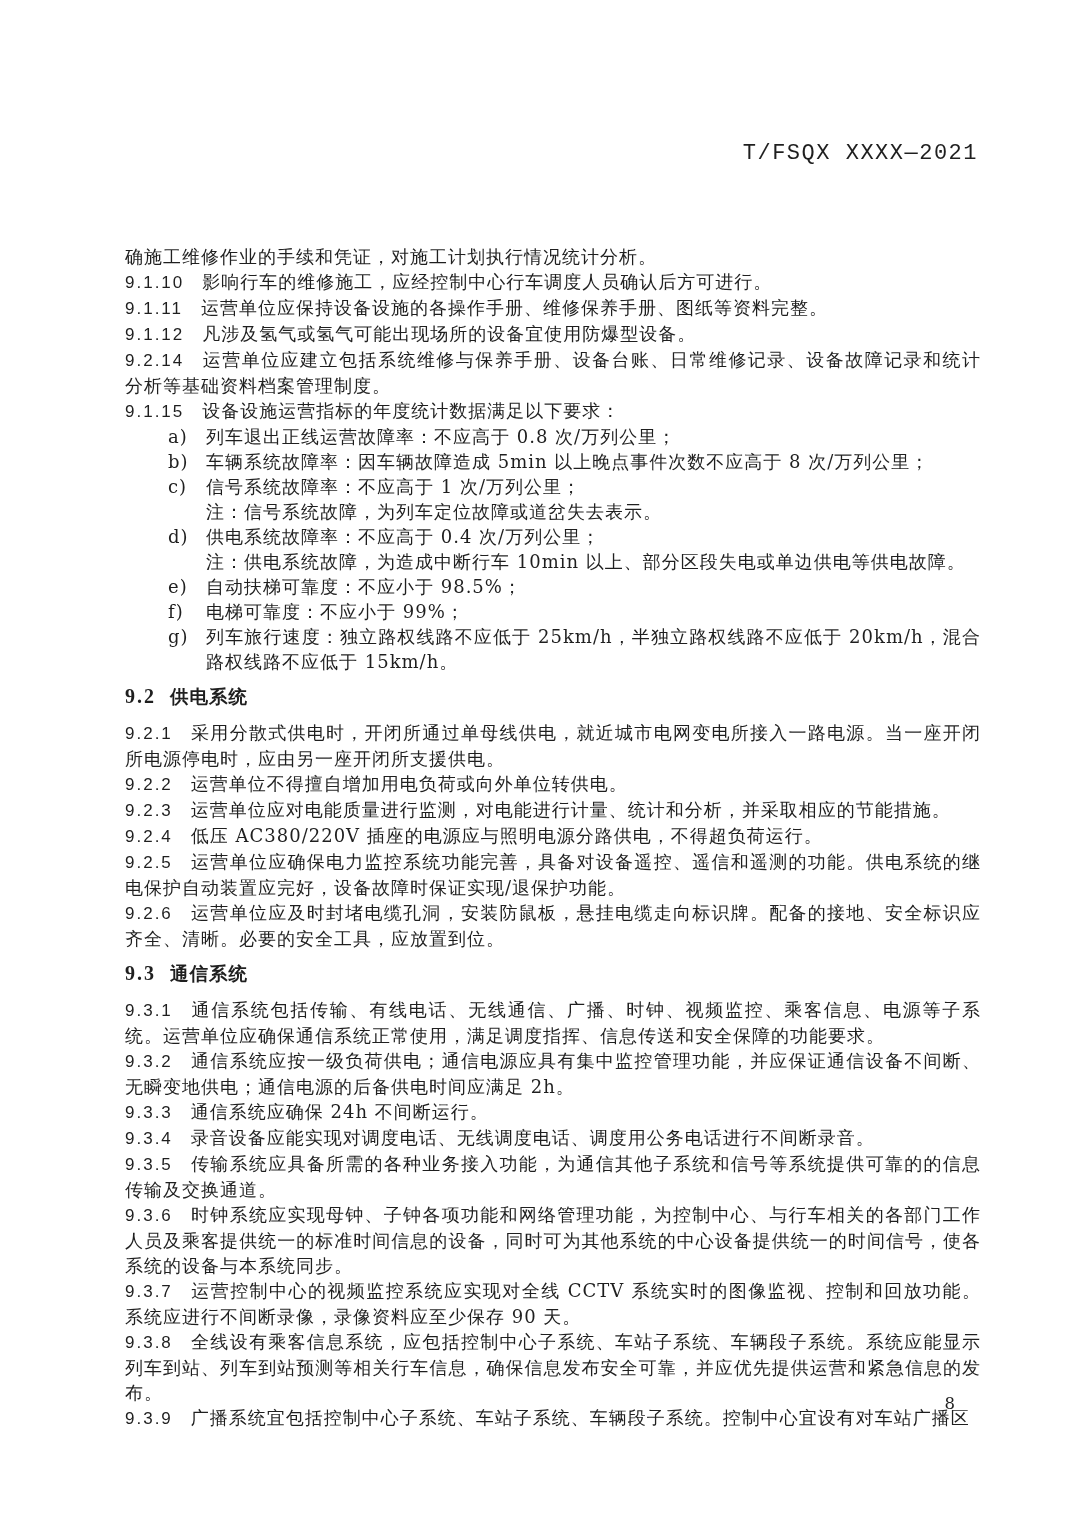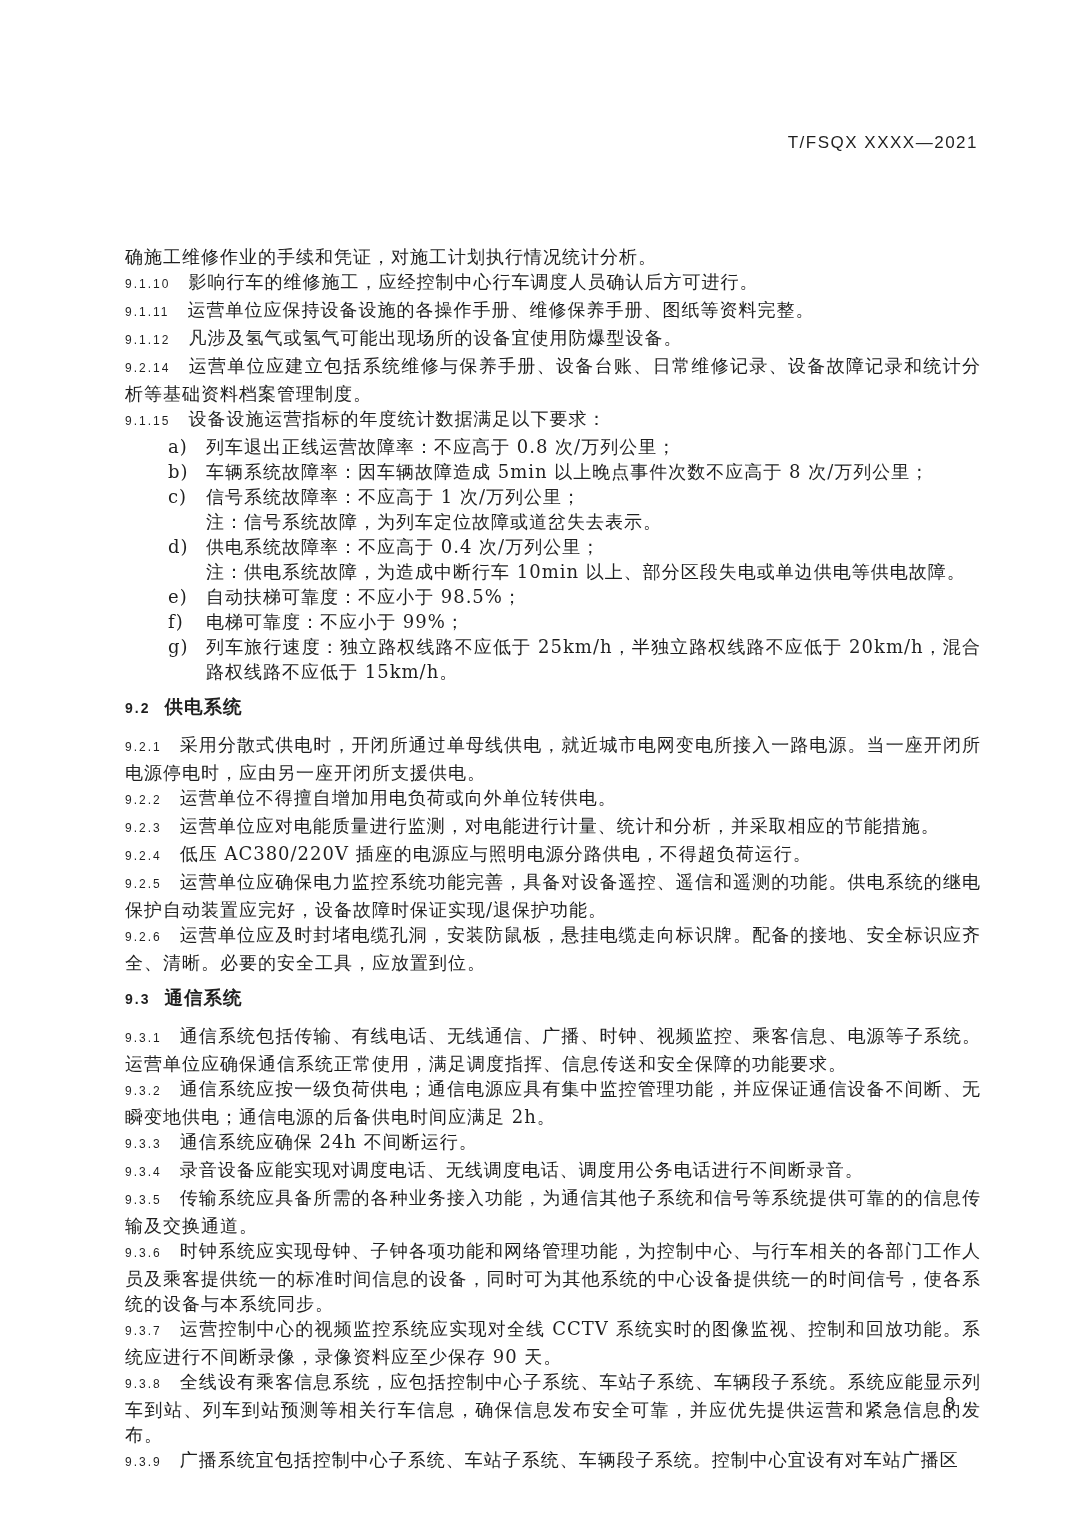--- a/index.html
+++ b/index.html
@@ -10,62 +10,62 @@
   }
   .page {
     position: relative;
     width: 1080px; height: 1527px;
     background: var(--bg, #ffffff);
     color: var(--fg, #1f1f1f);
     overflow: hidden;
   }
   .running-header {
     position: absolute;
-    top: 133px; right: 102px;
-    font-family: Liberation Sans, sans-serif;
-    font-size: 17px;
+    top: 141px; right: 102px;
+    font-family: Liberation Mono, monospace;
+    font-size: 22px;
     letter-spacing: 1.5px;
     color: var(--fg, #1f1f1f);
   }
   .doc-body {
     position: absolute;
     left: 125px; top: 214px;
     width: 856px;
     font-size: 18px;
     line-height: 25px;
     letter-spacing: 1px;
     text-align: justify;
     text-justify: inter-ideograph;
     margin-top: 30px;
   }
   .doc-body p { margin: 0; }
   .clause .num, .heading .num {
     font-family: "Liberation Sans", sans-serif;
-    font-size: 12px;
+    font-size: 17px;
     letter-spacing: 2px;
     padding-right: 18px;
     white-space: nowrap;
   }
   .list-item {
     position: relative;
     padding-left: 81px;
   }
   .list-item .marker {
     position: absolute;
     left: 43px; top: 0;
   }
   .note { padding-left: 81px; }
   .heading {
     margin: 10px 0 11px 0;
     font-family: "Liberation Sans", sans-serif;
     font-weight: bold;
     font-size: 18.5px;
     letter-spacing: 1px;
   }
-  .heading .num { font-size: 14px; padding-right: 14px; }
+  .heading .num { font-size: 20px; padding-right: 14px; font-family: Liberation Serif, serif; }
   .page-footer {
     position: absolute;
     top: 1394px; right: 125px;
     font-size: 16.5px;
     font-family: "DejaVu Serif", serif;
   }
 </style>
 </head>
 <body>
 

